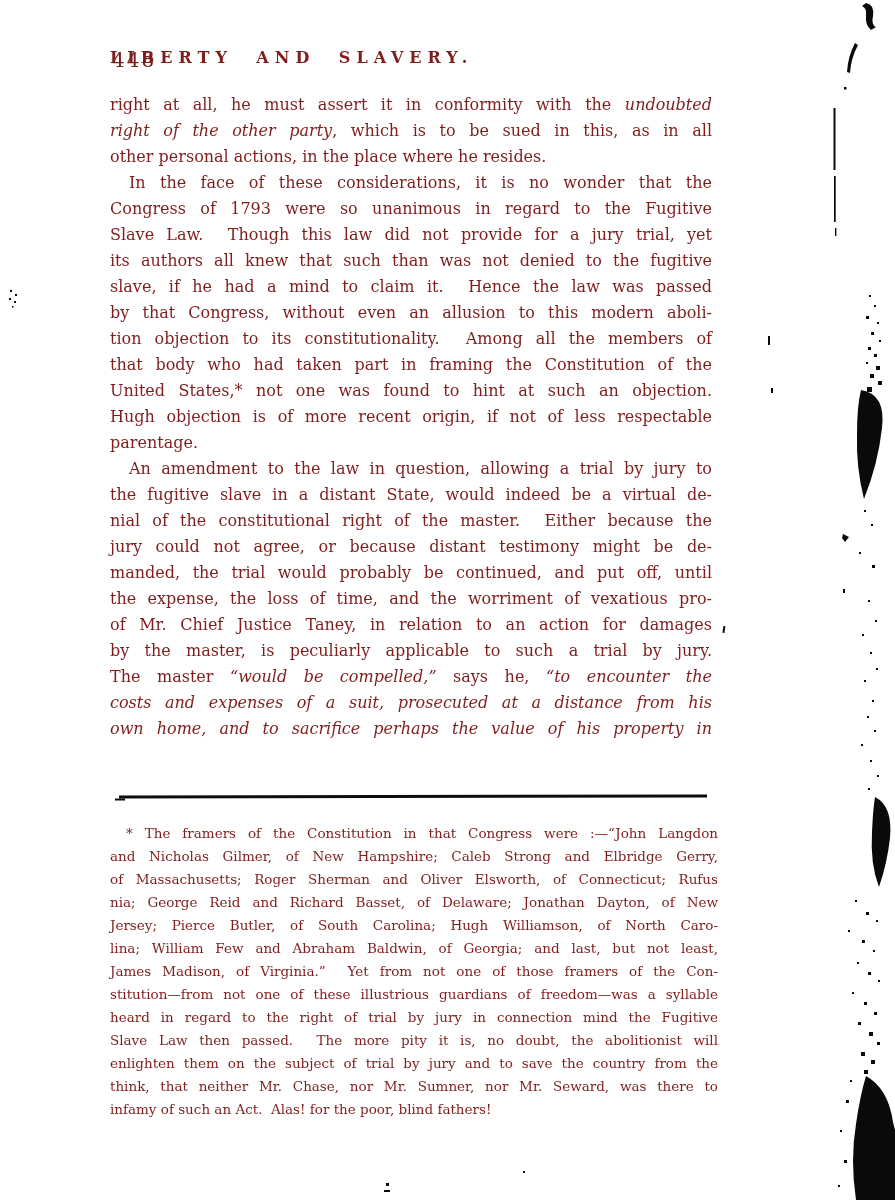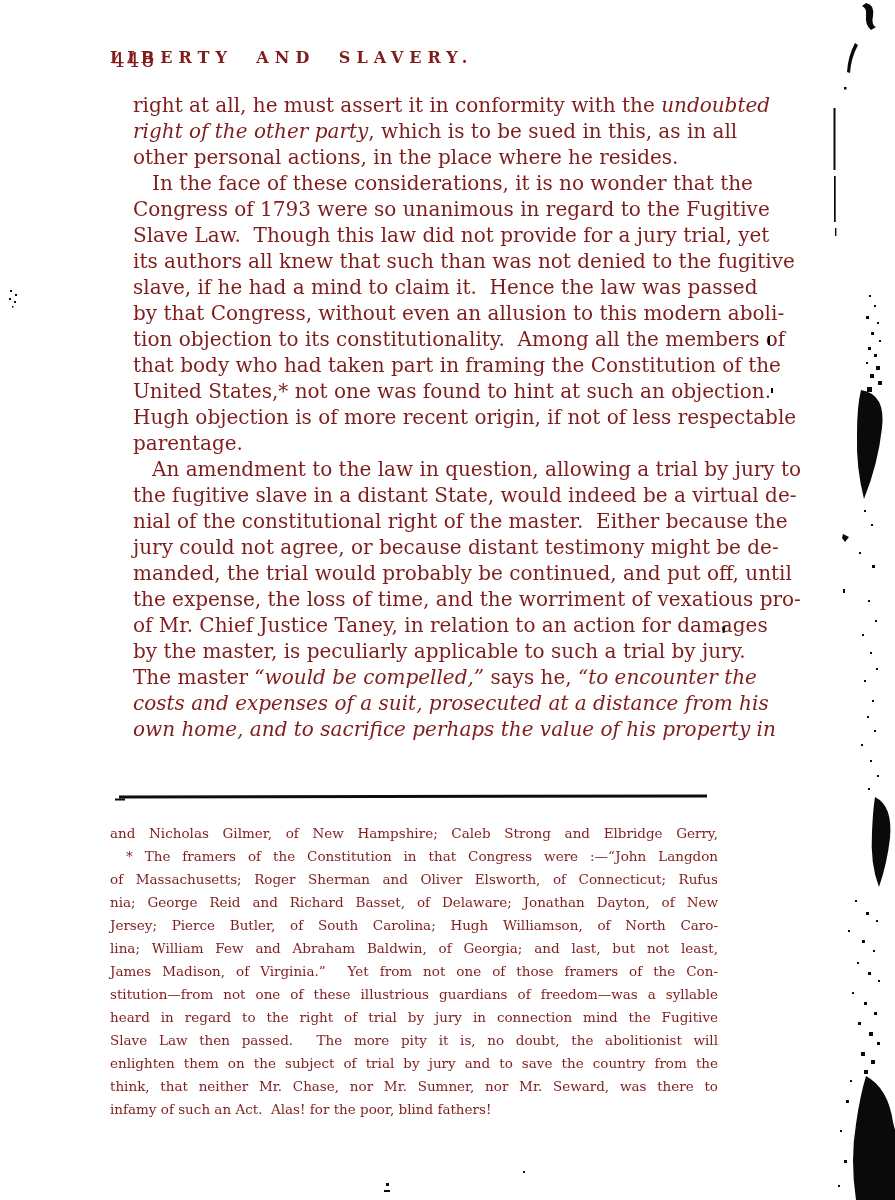--- a/index.html
+++ b/index.html
@@ -40,23 +40,22 @@
     letter-spacing: 6px;
     word-spacing: 12px;
     white-space: nowrap;
   }
   
   .body-text {
     position: absolute;
     left: 110px;
     top: 92px;
     width: 602px;
-    font-size: 20px;
+    font-size: 16px;
     line-height: 26px;
-    margin-left: 23px;
   }
   .line {
     text-align: justify;
     text-align-last: justify;
     white-space: nowrap;
     height: 26px;
   }
   .line.no-just { text-align-last: left; }
   .line.first { text-indent: 19px; }
   .line i { font-style: italic; }
@@ -134,22 +133,22 @@
         <div class="line"><span>The master </span><i>“would be compelled,”</i><span> says he, </span><i>“to encounter the</i></div>
         <div class="line"><i>costs and expenses of a suit, prosecuted at a distance from his</i></div>
         <div class="line"><i>own home, and to sacrifice perhaps the value of his property in</i></div>
       </div>
     </main>
 
   <div class="footnote-rule"></div>
 
   <section class="footnote" id="footnote-text">
       <div class="para">
+        <div class="line first"><span>* The framers of the Constitution in that Congress were :—“John Langdon</span></div>
         <div class="line"><span>and Nicholas Gilmer, of New Hampshire; Caleb Strong and Elbridge Gerry,</span></div>
-        <div class="line first"><span>* The framers of the Constitution in that Congress were :—“John Langdon</span></div>
         <div class="line"><span>of Massachusetts; Roger Sherman and Oliver Elsworth, of Connecticut; Rufus</span></div>
         <div class="line"><span>nia; George Reid and Richard Basset, of Delaware; Jonathan Dayton, of New</span></div>
         <div class="line"><span>Jersey; Pierce Butler, of South Carolina; Hugh Williamson, of North Caro-</span></div>
         <div class="line"><span>lina; William Few and Abraham Baldwin, of Georgia; and last, but not least,</span></div>
         <div class="line"><span>James Madison, of Virginia.”&nbsp; Yet from not one of those framers of the Con-</span></div>
         <div class="line"><span>stitution—from not one of these illustrious guardians of freedom—was a syllable</span></div>
         <div class="line"><span>heard in regard to the right of trial by jury in connection mind the Fugitive</span></div>
         <div class="line"><span>Slave Law then passed.&nbsp; The more pity it is, no doubt, the abolitionist will</span></div>
         <div class="line"><span>enlighten them on the subject of trial by jury and to save the country from the</span></div>
         <div class="line"><span>think, that neither Mr. Chase, nor Mr. Sumner, nor Mr. Seward, was there to</span></div>

